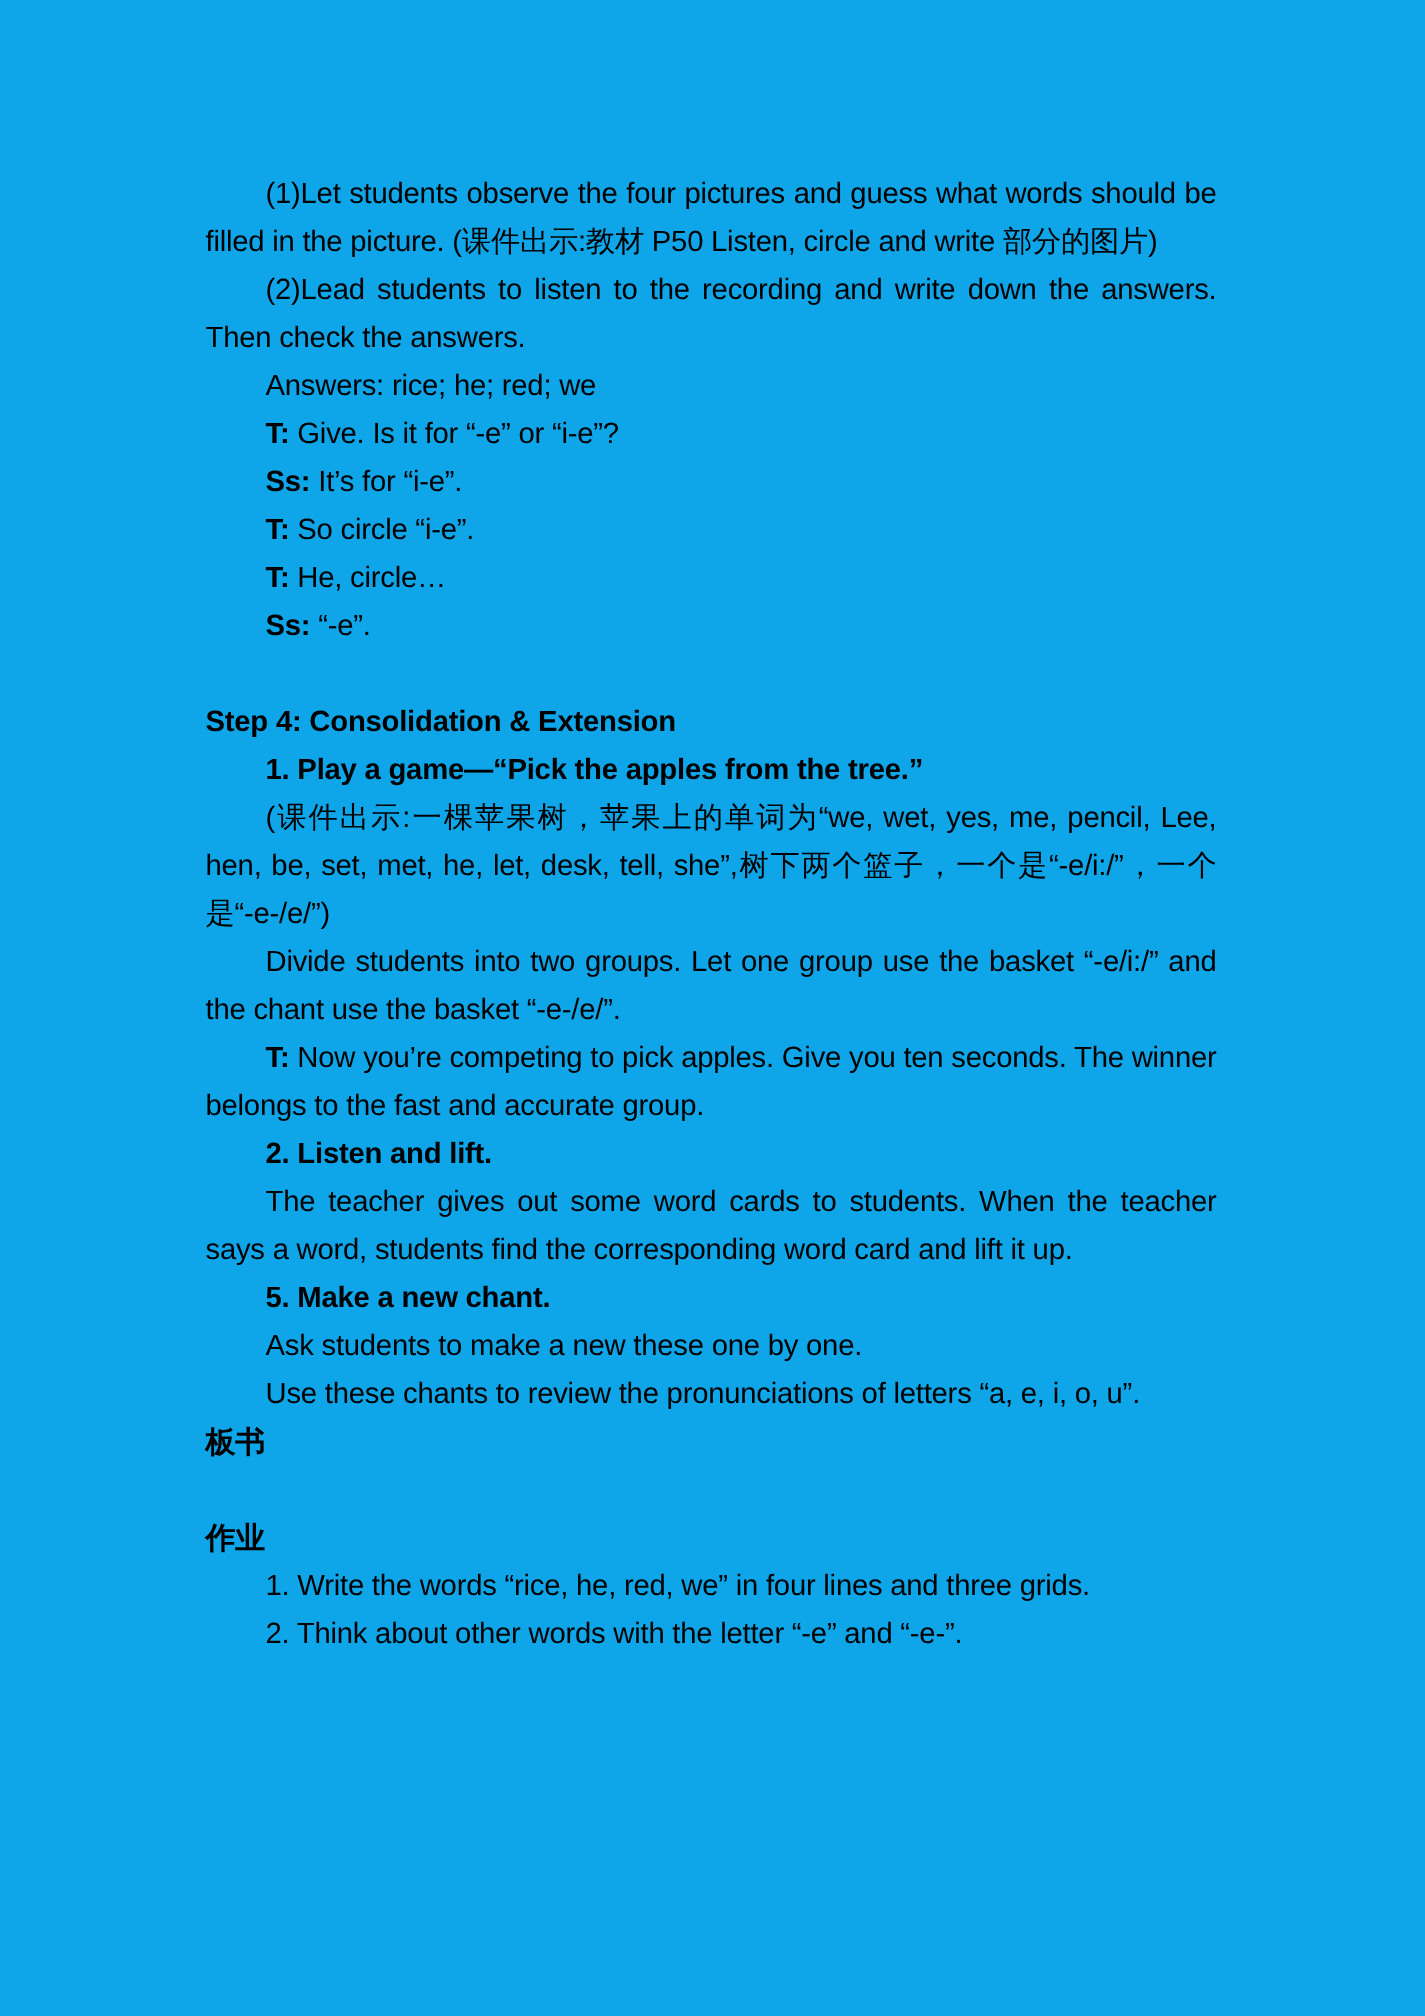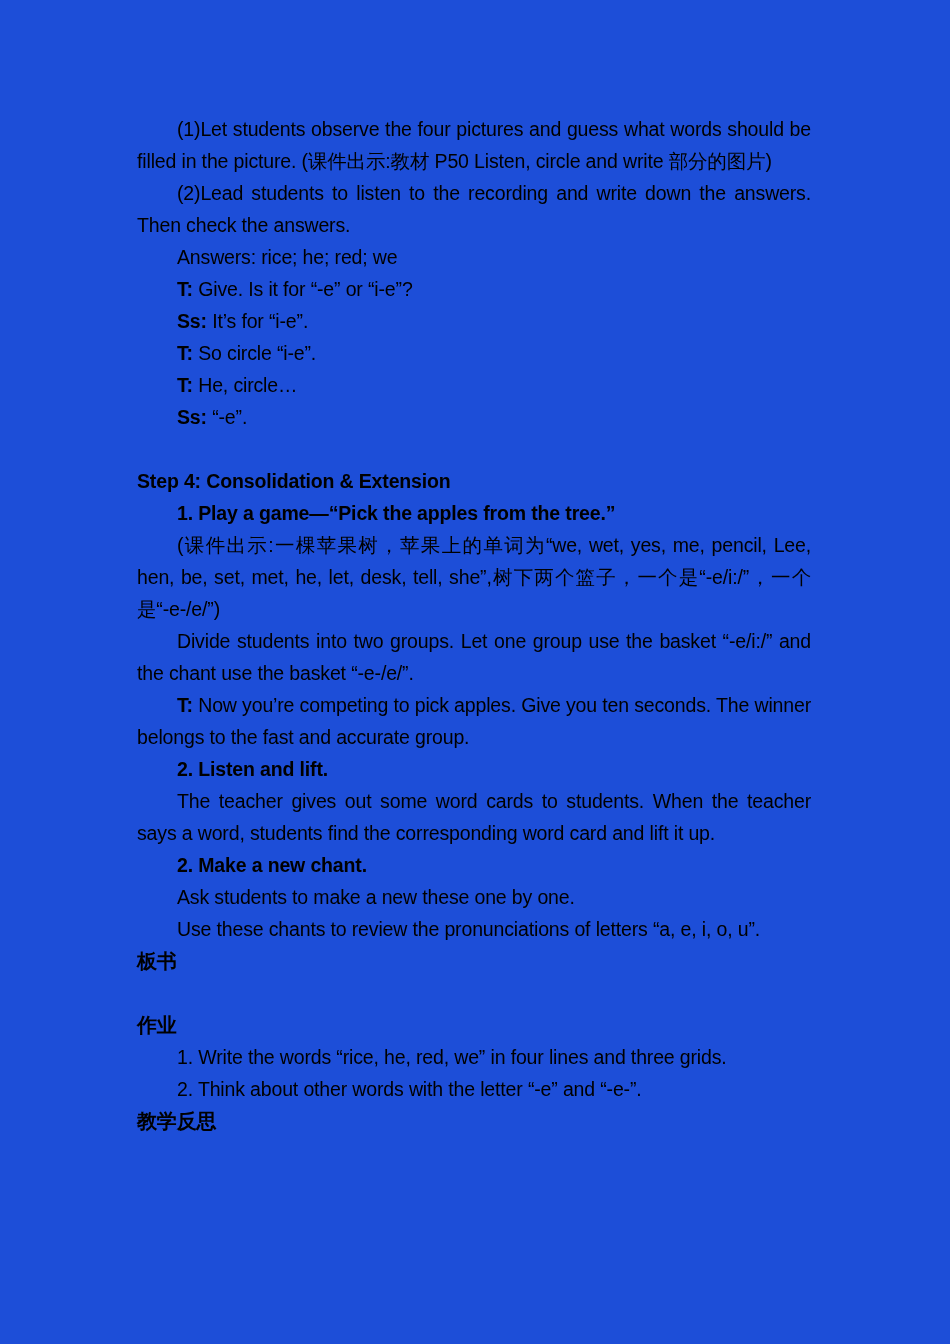--- a/index.html
+++ b/index.html
@@ -9,21 +9,21 @@
     background: #ffffff;
   }
   body {
     font-family: "Liberation Sans", "DejaVu Sans", sans-serif;
     color: #000000;
   }
   .page {
     position: relative;
     width: 950px;
     height: 1344px;
-    background: #1d4ed8;
+    background: #0ea5e9;
     overflow: hidden;
     box-sizing: border-box;
   }
   .content {
     position: absolute;
     left: 137px;
     top: 113px;
     width: 674px;
   }
   .line {
@@ -97,33 +97,32 @@
     <p class="line para indent">(课件出示:一棵苹果树，苹果上的单词为“we, wet, yes, me, pencil, Lee, hen, be, set, met, he, let, desk, tell, she”,树下两个篮子，一个是“-e/i:/”，一个是“-e-/e/”)</p>
 
     <p class="line para indent">Divide students into two groups. Let one group use the basket “-e/i:/” and the chant use the basket “-e-/e/”.</p>
 
     <p class="line para indent"><span class="speaker">T:</span><span> Now you’re competing to pick apples. Give you ten seconds. The winner belongs to the fast and accurate group.</span></p>
 
     <p class="line bold indent">2. Listen and lift.</p>
 
     <p class="line para indent">The teacher gives out some word cards to students. When the teacher says a word, students find the corresponding word card and lift it up.</p>
 
-    <p class="line bold indent">2. Make a new chant.</p>
+    <p class="line bold indent">5. Make a new chant.</p>
 
 
     <p class="line indent">Ask students to make a new these one by one.</p>
 
     <p class="line indent">Use these chants to review the pronunciations of letters “a, e, i, o, u”.</p>
 
     <p class="line cn-head">板书</p>
 
     <div class="blank">&nbsp;</div>
 
     <p class="line cn-head">作业</p>
 
     <p class="line indent">1. Write the words “rice, he, red, we” in four lines and three grids.</p>
 
     <p class="line indent">2. Think about other words with the letter “-e” and “-e-”.</p>
 
-    <p class="line cn-head">教学反思</p>
 
   </div>
 </div>
 
 </body></html>

